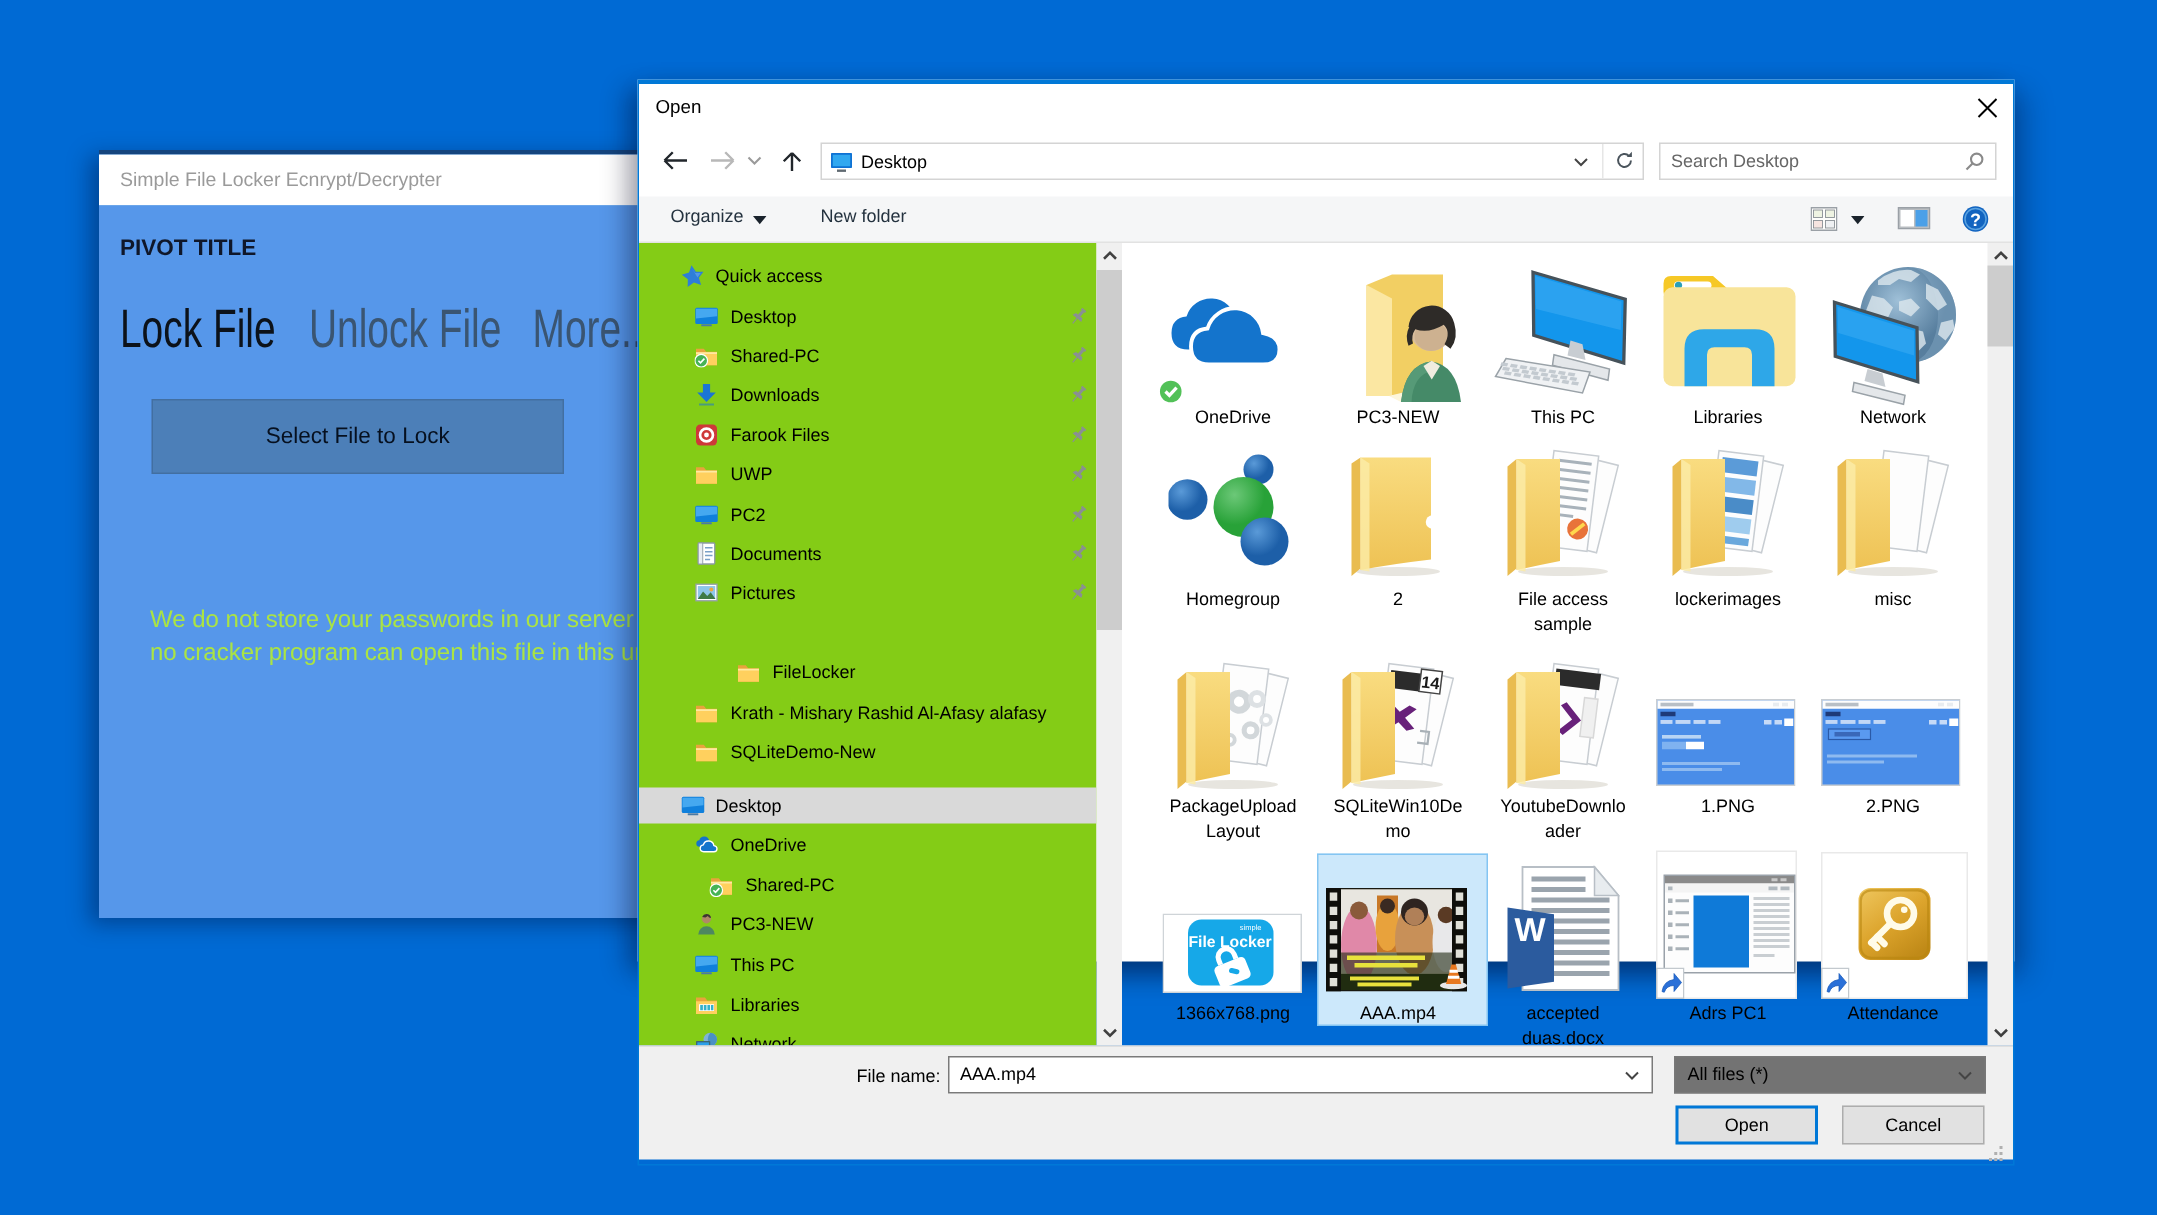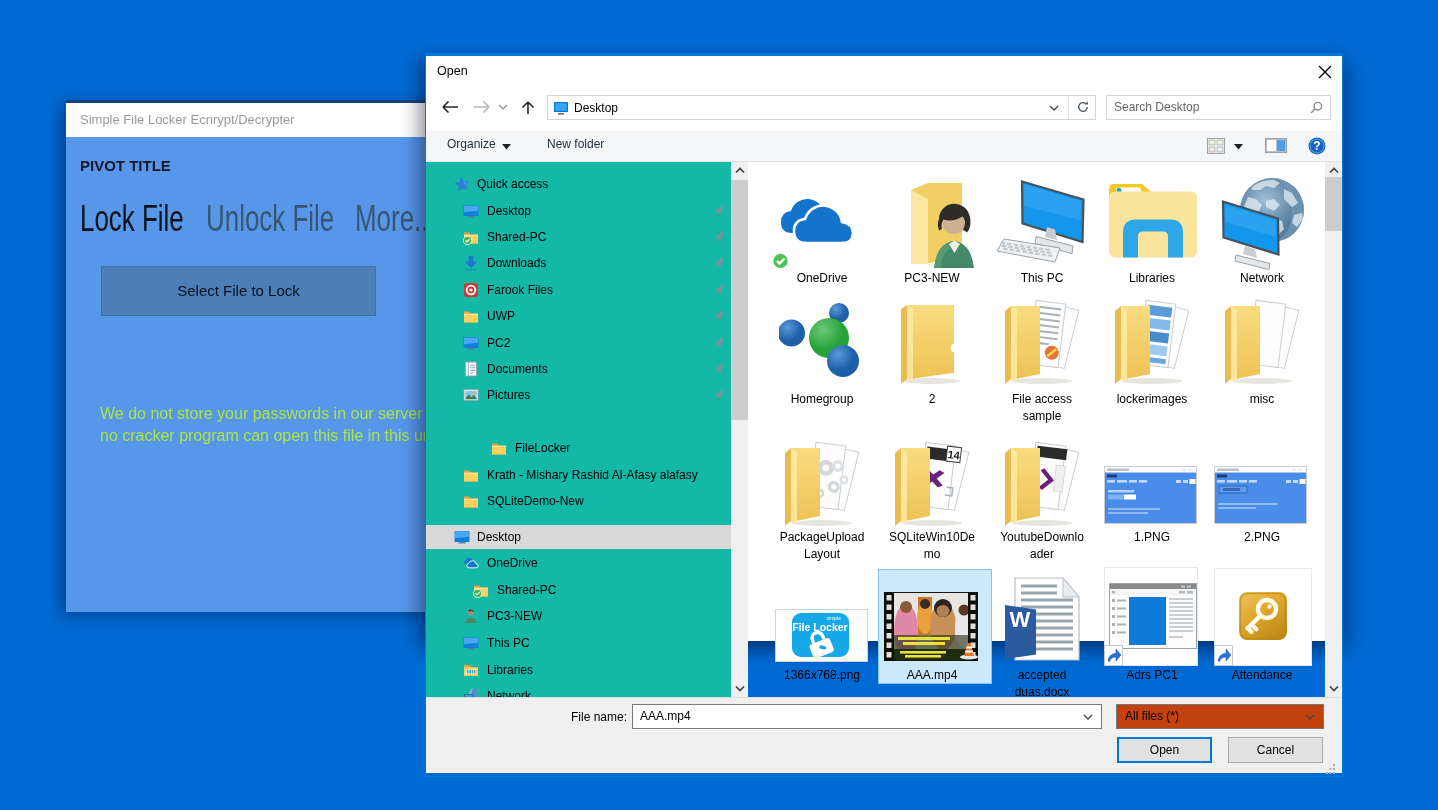--- a/index.html
+++ b/index.html
@@ -31,33 +31,33 @@
 
 .navarrow { position:absolute; top:46px; }
 #addrbox { position:absolute; left:122px; top:42px; width:549px; height:25px; border:1px solid #d4d4d4; background:#fff; }
 #refreshbox { position:absolute; left:520px; top:0px; width:28px; height:23px; border-left:1px solid #e6e6e6; }
 #searchbox { position:absolute; left:681px; top:42px; width:225px; height:25px; border:1px solid #d4d4d4; background:#fff;
   font-size:12px; color:#666; line-height:23px; padding-left:7px; }
 
 #toolbar { position:absolute; left:1px; top:78px; width:916px; height:31px; background:#f5f6f7; border-bottom:1px solid #e2e2e2; }
 #toolbar .t { position:absolute; top:6px; font-size:12px; color:#24323f; }
 
-#treepane { position:absolute; left:1px; top:109px; width:305px; height:535px; overflow:hidden; background:#14b8a6; }
+#treepane { position:absolute; left:1px; top:109px; width:305px; height:535px; overflow:hidden; background:#84cc16; }
 .trow { position:absolute; left:0; width:100%; height:24px; font-size:12px; color:#000; }
 .trow .lbl { position:absolute; top:5px; }
 
 .sbar { position:absolute; width:17px; background:#f0f0f0; }
 .sthumb { position:absolute; left:0px; width:17px; background:#cdcdcd; }
 .glabel { position:absolute; width:110px; text-align:center; font-size:12px; color:#000; line-height:16.5px; }
 
 #footer { position:absolute; left:1px; top:644px; width:916px; height:76px; background:#f0f0f0; border-top:1px solid #dfdfdf; }
 #fname { position:absolute; left:145px; top:12px; font-size:12px; color:#000; }
 #fninput { position:absolute; left:206px; top:6px; width:470px; height:25px; border:1px solid #7a7a7a; background:#fff;
   font-size:12px; line-height:23px; padding-left:7px; color:#000; }
-#filter { position:absolute; left:690px; top:6px; width:208px; height:25px; border:1px solid #787878; background:#c2410c;
+#filter { position:absolute; left:690px; top:6px; width:208px; height:25px; border:1px solid #787878; background:#737373;
   font-size:12px; line-height:23px; padding-left:8px; color:#000; }
 #openbtn { position:absolute; left:691px; top:39px; width:95px; height:26px; background:#e1e1e1; border:2px solid #0078d7;
   font-size:12px; text-align:center; line-height:22px; color:#000; }
 #cancelbtn { position:absolute; left:802px; top:39px; width:95px; height:26px; background:#e1e1e1; border:1px solid #adadad;
   font-size:12px; text-align:center; line-height:24px; color:#000; }
 </style>
 </head>
 <body>
 
 <div id="app">

